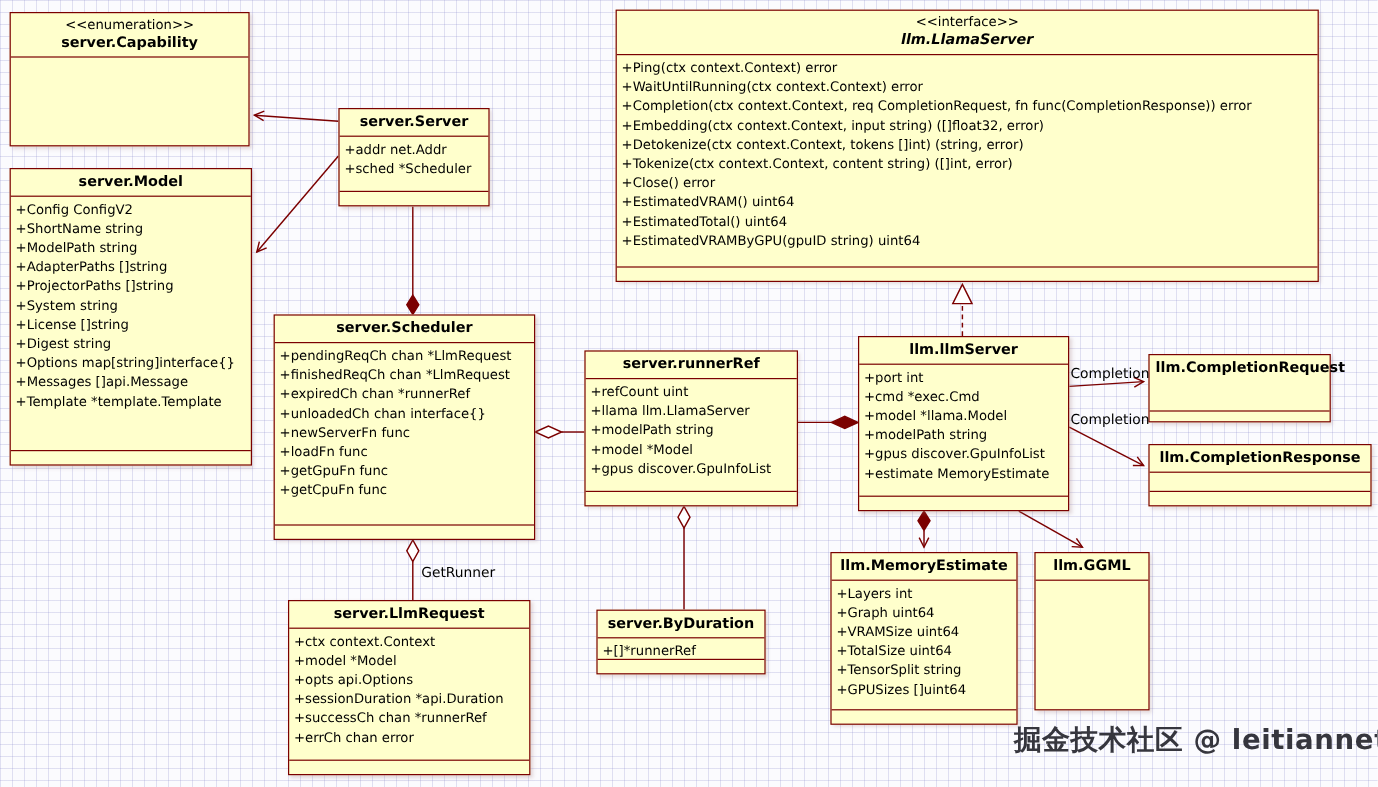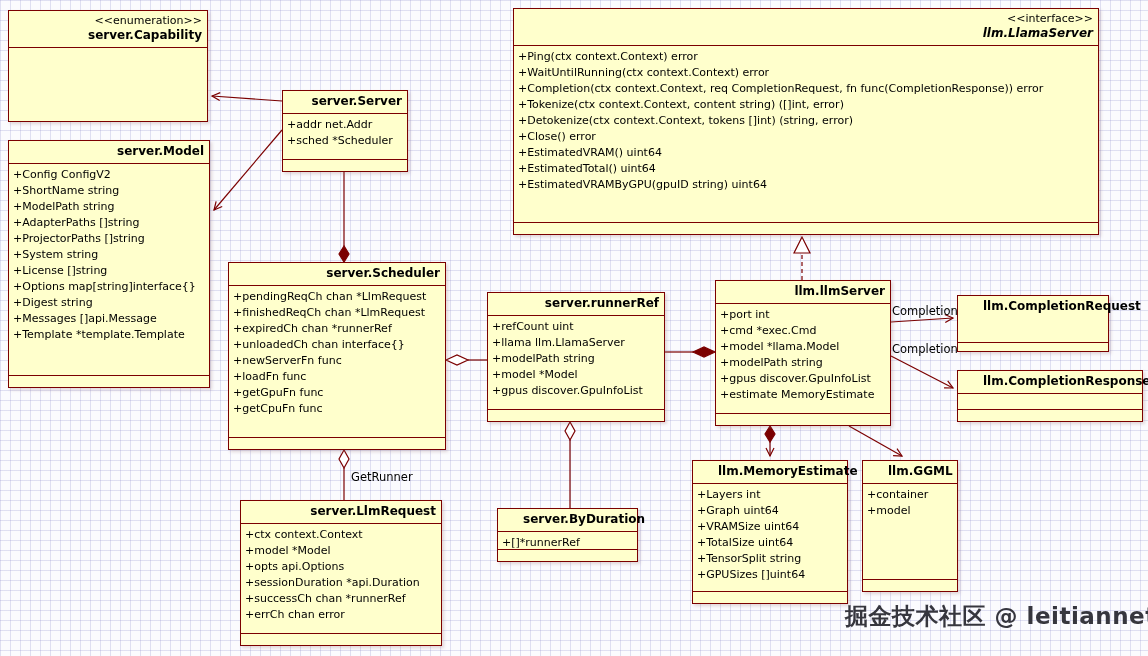--- a/index.html
+++ b/index.html
@@ -17,21 +17,21 @@
   .edges line { stroke:#7B0000; stroke-width:1.2; fill:none; }
   .edges polygon { stroke:#7B0000; stroke-width:1.2; }
 
   .uml-class {
     position:absolute; z-index:2;
     background:#FFFFCC;
     border:1px solid #7B0000;
     display:flex; flex-direction:column;
     box-shadow:2px 2px 3px rgba(150,110,110,0.25);
   }
-  .uml-title { text-align:right; padding:3px 5px 4px;margin-left:20px; }
+  .uml-title { text-align:center; padding:3px 5px 4px; }
   .stereotype { font-size:11px; line-height:14px; color:#000; }
   .cname { font-size:12px; line-height:15px; font-weight:bold; color:#000; }
   .cname.italic { font-style:italic; }
   .uml-attrs { border-top:1px solid #7B0000; padding:3px 4px 3px; flex:1; min-height:12px; overflow:hidden; }
   .attr { font-size:11px; line-height:16px; color:#000; white-space:nowrap; }
   .uml-methods { border-top:1px solid #7B0000; height:12px; flex:0 0 auto; }
 
   .edge-label { position:absolute; z-index:3; font-size:11.5px; color:#000; white-space:nowrap; }
   .watermark {
     position:absolute; z-index:3; left:845px; top:601px;
@@ -96,22 +96,22 @@
       <div class="cname">server.Model</div>
     </div>
     <div class="uml-attrs">
       <div class="attr">+Config ConfigV2</div>
       <div class="attr">+ShortName string</div>
       <div class="attr">+ModelPath string</div>
       <div class="attr">+AdapterPaths []string</div>
       <div class="attr">+ProjectorPaths []string</div>
       <div class="attr">+System string</div>
       <div class="attr">+License []string</div>
+      <div class="attr">+Digest string</div>
       <div class="attr">+Options map[string]interface{}</div>
-      <div class="attr">+Digest string</div>
       <div class="attr">+Messages []api.Message</div>
       <div class="attr">+Template *template.Template</div>
     </div>
     <div class="uml-methods"></div>
   </div>
 
   <div class="uml-class" style="left:282px; top:90px; width:126px; height:82px;">
     <div class="uml-title">
       <div class="cname">server.Server</div>
     </div>
@@ -124,22 +124,23 @@
 
   <div class="uml-class" style="left:513px; top:8px; width:586px; height:227px;">
     <div class="uml-title">
       <div class="stereotype">&lt;&lt;interface&gt;&gt;</div>
       <div class="cname italic">llm.LlamaServer</div>
     </div>
     <div class="uml-attrs">
       <div class="attr">+Ping(ctx context.Context) error</div>
       <div class="attr">+WaitUntilRunning(ctx context.Context) error</div>
       <div class="attr">+Completion(ctx context.Context, req CompletionRequest, fn func(CompletionResponse)) error</div>
+      <div class="attr">+Embedding(ctx context.Context, input string) ([]float32, error)</div>
+      <div class="attr">+Detokenize(ctx context.Context, tokens []int) (string, error)</div>
       <div class="attr">+Tokenize(ctx context.Context, content string) ([]int, error)</div>
-      <div class="attr">+Detokenize(ctx context.Context, tokens []int) (string, error)</div>
       <div class="attr">+Close() error</div>
       <div class="attr">+EstimatedVRAM() uint64</div>
       <div class="attr">+EstimatedTotal() uint64</div>
       <div class="attr">+EstimatedVRAMByGPU(gpuID string) uint64</div>
     </div>
     <div class="uml-methods"></div>
   </div>
 
   <div class="uml-class" style="left:228px; top:262px; width:218px; height:188px;">
     <div class="uml-title">
@@ -240,24 +241,20 @@
       <div class="attr">+TensorSplit string</div>
       <div class="attr">+GPUSizes []uint64</div>
     </div>
     <div class="uml-methods"></div>
   </div>
 
   <div class="uml-class" style="left:862px; top:460px; width:96px; height:132px;">
     <div class="uml-title">
       <div class="cname">llm.GGML</div>
     </div>
-    <div class="uml-attrs">
-      <div class="attr">+container</div>
-      <div class="attr">+model</div>
-    </div>
     <div class="uml-methods"></div>
   </div>
 
   <div class="edge-label" style="left:351px; top:470px;">GetRunner</div>
   <div class="edge-label" style="left:892px; top:304px;">Completion</div>
   <div class="edge-label" style="left:892px; top:342px;">Completion</div>
 
   <div class="watermark">掘金技术社区 @ leitiannet</div>
 
 </div>

